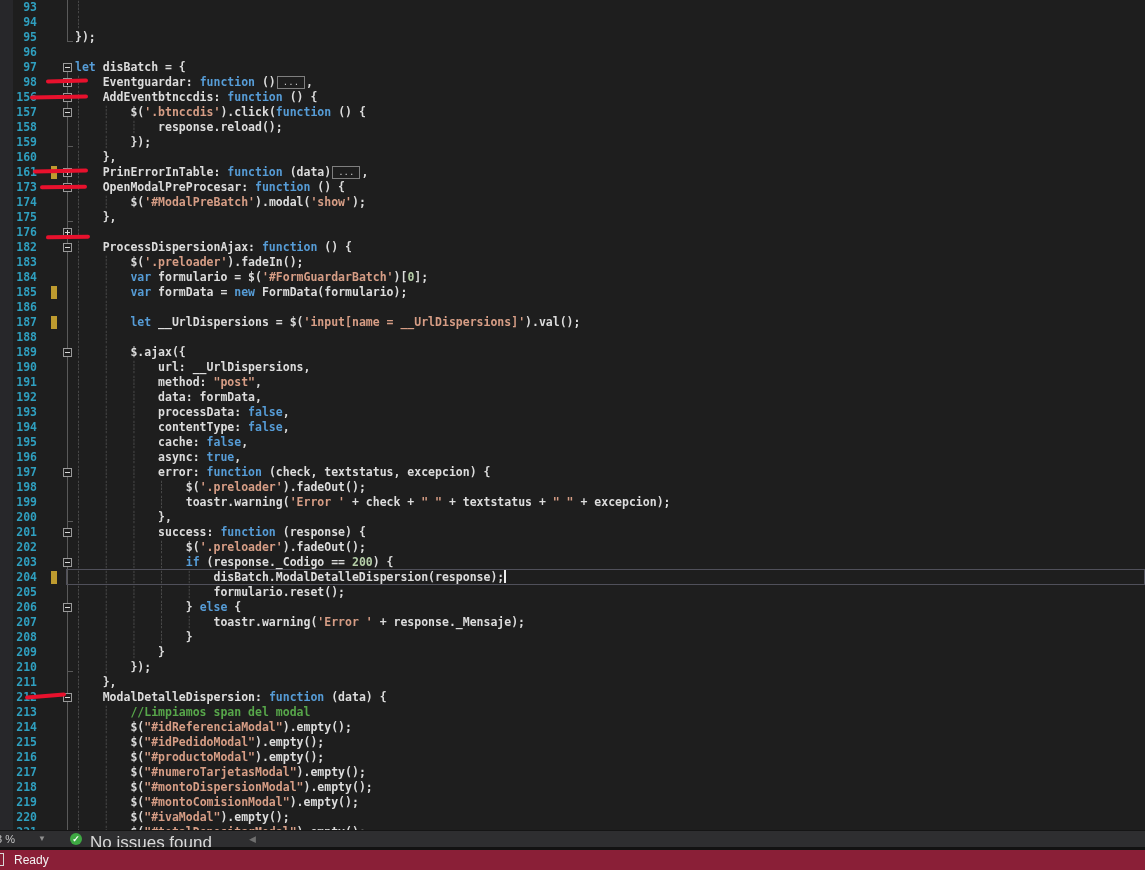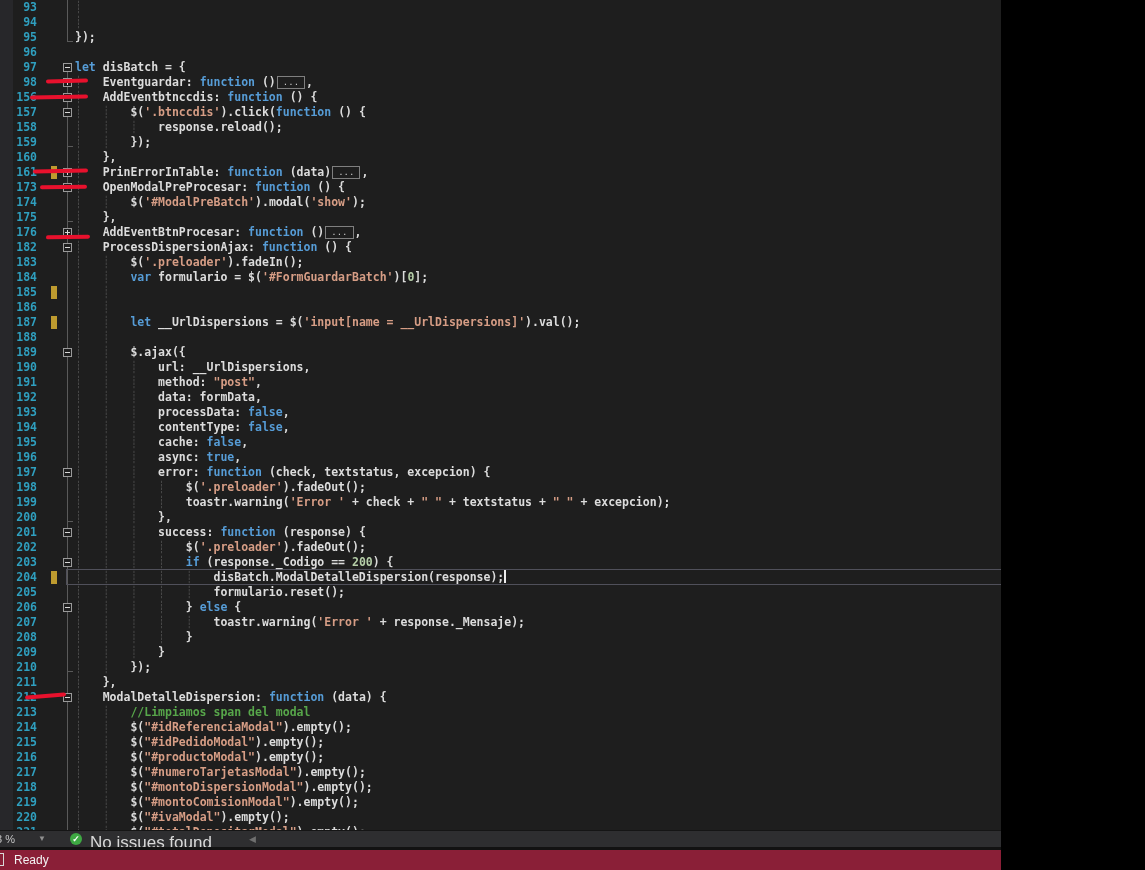--- a/index.html
+++ b/index.html
@@ -1,16 +1,16 @@
 <!DOCTYPE html>
 <html><head>
 <meta charset="utf-8">
 <style>
   html,body{margin:0;padding:0;background:#000;}
-  .screen{position:relative;width:1001px;height:870px;background:#4d7c0f;overflow:hidden;
+  .screen{position:relative;width:1145px;height:870px;background:#4d7c0f;overflow:hidden;
           font-family:"DejaVu Sans Mono",monospace;}
   
   .editor{position:absolute;left:0;top:0;width:1145px;height:830px;overflow:hidden;background:#1e1e1e;}
   .bp-margin{position:absolute;left:0;top:0;width:13px;height:830px;background:#27272a;}
   .row{position:absolute;left:0;width:100%;height:15px;}
   .num{position:absolute;left:0;top:0;width:37px;text-align:right;color:#2f9fbf;
        font:bold 11.5px "DejaVu Sans Mono",monospace;line-height:15px;}
   .chg{position:absolute;left:51px;top:1px;width:6px;height:13px;background:#be9b2f;z-index:4;}
   .fold{position:absolute;left:63px;top:3px;width:9px;height:9px;border:1px solid #9a9a9a;
         background:#1e1e1e;box-sizing:border-box;z-index:3;}
@@ -138,21 +138,20 @@
         <div class="row" style="top: 210px;">
           <span class="num">175</span>
           <div class="corner"></div>
           <span class="guides">┊   </span>
           <span class="code"><span class="tk-p">    },</span></span>
         </div>
         <div class="row" style="top: 225px;">
           <span class="num">176</span>
           <div class="fold plus"></div>
           <span class="guides">┊   </span>
-          <span class="code"><span class="tk-p">    AddEventBtnProcesar: </span><span class="tk-k">function</span><span class="tk-p"> ()</span><span class="boxdots">...</span><span class="tk-p">,</span></span>
         </div>
         <div class="row" style="top: 240px;">
           <span class="num">182</span>
           <div class="fold"></div>
           <span class="guides">┊   </span>
           <span class="code"><span class="tk-p">    ProcessDispersionAjax: </span><span class="tk-k">function</span><span class="tk-p"> () {</span></span>
         </div>
         <div class="row" style="top: 255px;">
           <span class="num">183</span>
           <span class="guides">┊   ┊   </span>
@@ -160,20 +159,21 @@
         </div>
         <div class="row" style="top: 270px;">
           <span class="num">184</span>
           <span class="guides">┊   ┊   </span>
           <span class="code"><span class="tk-p">        </span><span class="tk-k">var</span><span class="tk-p"> formulario = $(</span><span class="tk-s">'#FormGuardarBatch'</span><span class="tk-p">)[</span><span class="tk-d">0</span><span class="tk-p">];</span></span>
         </div>
         <div class="row" style="top: 285px;">
           <span class="num">185</span>
           <div class="chg"></div>
           <span class="guides">┊   ┊   </span>
+          <span class="code"><span class="tk-p">        </span><span class="tk-k">var</span><span class="tk-p"> formData = </span><span class="tk-k">new</span><span class="tk-p"> FormData(formulario);</span></span>
         </div>
         <div class="row" style="top: 300px;">
           <span class="num">186</span>
           <span class="guides">┊   ┊   </span>
           <span class="code"></span>
         </div>
         <div class="row" style="top: 315px;">
           <span class="num">187</span>
           <div class="chg"></div>
           <span class="guides">┊   ┊   </span>

